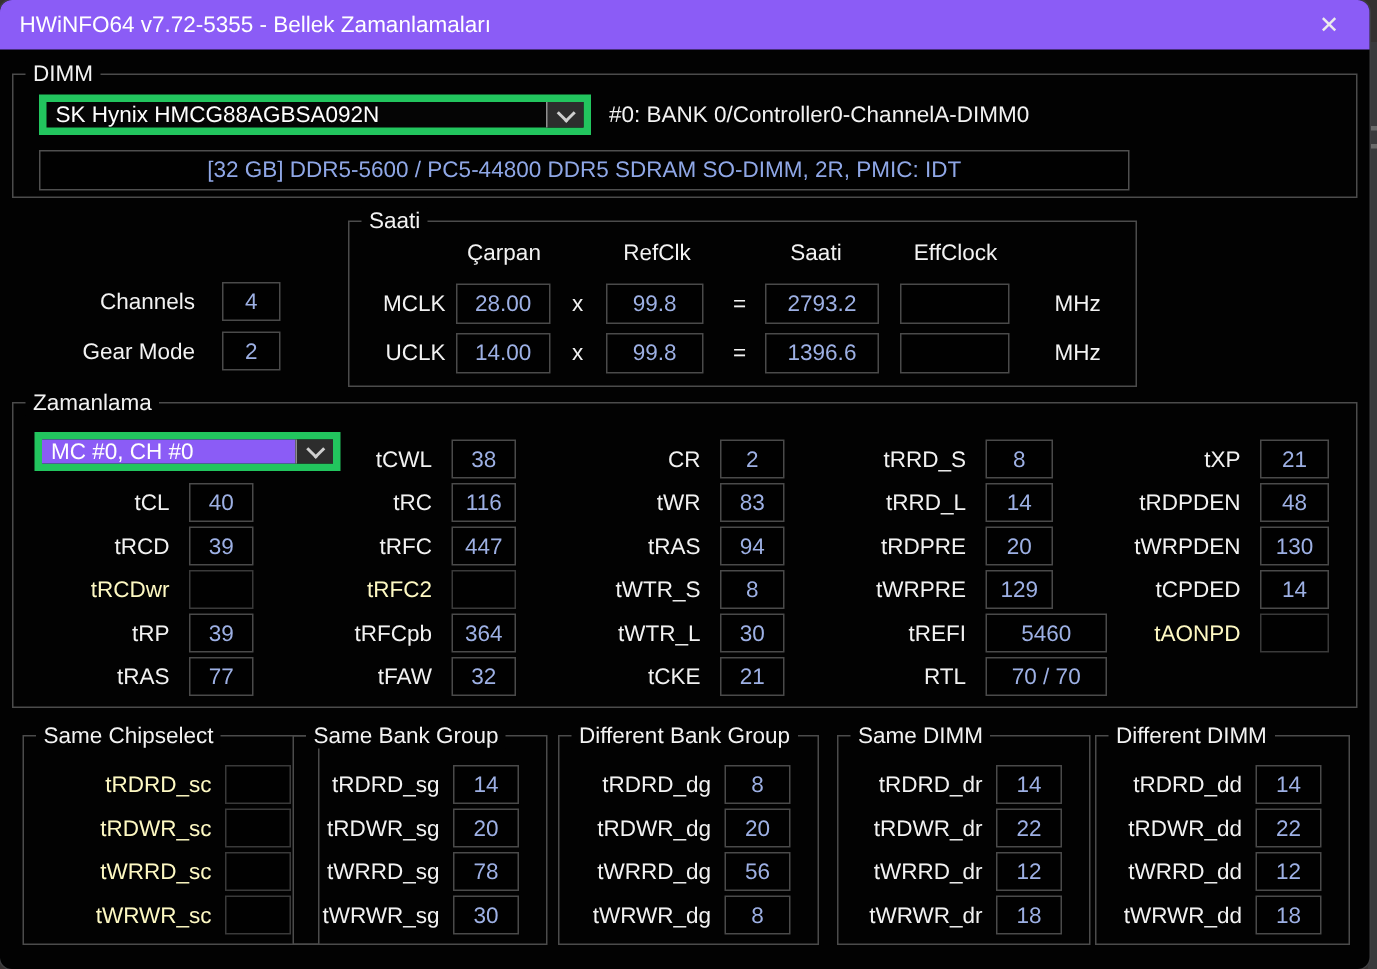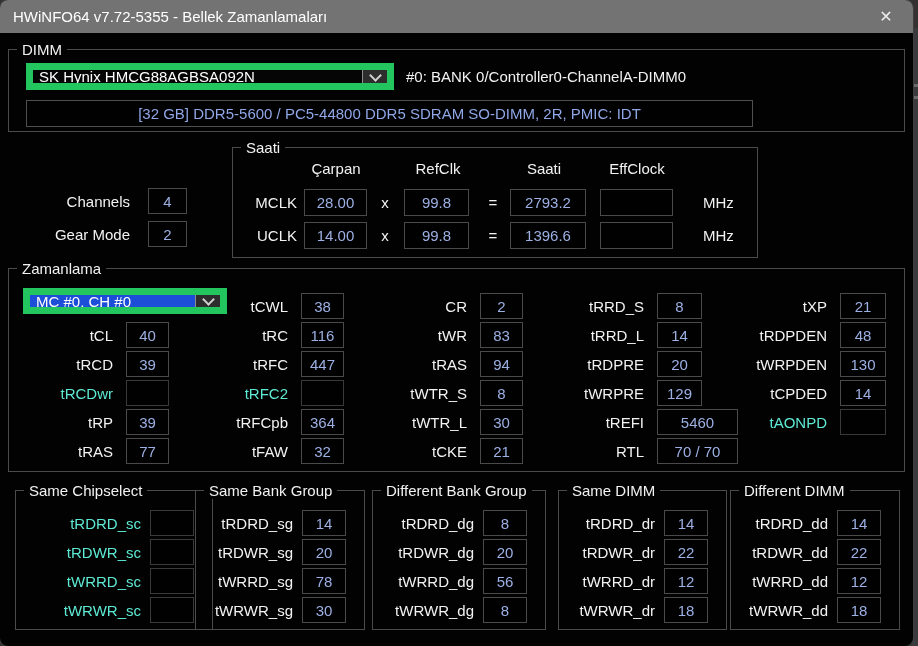--- a/index.html
+++ b/index.html
@@ -1,32 +1,32 @@
 <!DOCTYPE html>
 <html><head>
 <meta charset="utf-8">
 <style>
   html,body{margin:0;padding:0;}
   body{background:#353130;font-family:"Liberation Sans",sans-serif;}
   .stage{position:relative;width:918px;height:646px;overflow:hidden;}
   .backwin{position:absolute;left:912px;top:28px;width:6px;height:618px;background:#3a3a3c;}
   .backwin .mark{position:absolute;left:0;width:6px;height:3px;background:#6a6a6a;}
   .win{position:absolute;left:0;top:0;width:913px;height:646px;background:#020202;border-radius:8px;box-shadow:0 0 0 1px #3e3e40;}
-  .titlebar{position:absolute;left:0;top:0;width:913px;height:33px;background:#737373;border-radius:8px 8px 0 0;}
+  .titlebar{position:absolute;left:0;top:0;width:913px;height:33px;background:#8b5cf6;border-radius:8px 8px 0 0;}
   .title{position:absolute;left:13px;top:0;line-height:33px;font-size:15px;color:#ffffff;white-space:nowrap;}
   .close{position:absolute;right:6px;top:0;width:42px;height:33px;display:flex;align-items:center;justify-content:center;color:#ececec;font-size:16px;cursor:default;}
   .group{position:absolute;border:1px solid #4b4b4b;box-sizing:border-box;}
   .group-label{position:absolute;top:-9px;left:8px;background:#020202;padding:0 5px;color:#f2f2f2;font-size:15px;line-height:17px;white-space:nowrap;}
   .lbl{color:#f2f2f2;font-size:15px;white-space:nowrap;}
-  .lbl.dis{color:#5eead4;}
+  .lbl.dis{color:#fef9c3;}
   .box{border:1px solid #4a4a4a;background:#010101;display:flex;align-items:center;justify-content:center;color:#9db0e4;font-size:15px;box-sizing:border-box;}
   .box.dis{border-color:#3a3a3a;}
-  .combo{position:absolute;background:#050505;border:7px solid #22c55e;display:flex;box-sizing:border-box;text-align:center;}
+  .combo{position:absolute;background:#050505;border:5px solid #22c55e;display:flex;box-sizing:border-box;text-align:center;}
   .combo-text{flex:1;display:flex;align-items:center;padding-left:6px;color:#ffffff;font-size:15px;white-space:nowrap;overflow:hidden;}
-  .combo-text.sel{background:#1d4ed8;}
+  .combo-text.sel{background:#8b5cf6;}
   .combo-btn{width:24px;border-left:1px solid #8f8f8f;background:#2d2d2d;display:flex;align-items:center;justify-content:center;}
   .chev{width:7px;height:7px;border-left:2px solid #cfcfcf;border-bottom:2px solid #cfcfcf;transform:rotate(-45deg);margin-bottom:3px;}
   .abs{position:absolute;box-sizing:border-box;}
   .flexr{display:flex;align-items:center;}
   .right{justify-content:flex-end;text-align:right;}
   .center{justify-content:center;text-align:center;}
   
   .tcol{position:absolute;}
   .t-row{display:flex;height:26px;margin-bottom:3px;align-items:center;}
   .t-lbl{width:95px;text-align:right;margin-right:13px;}

